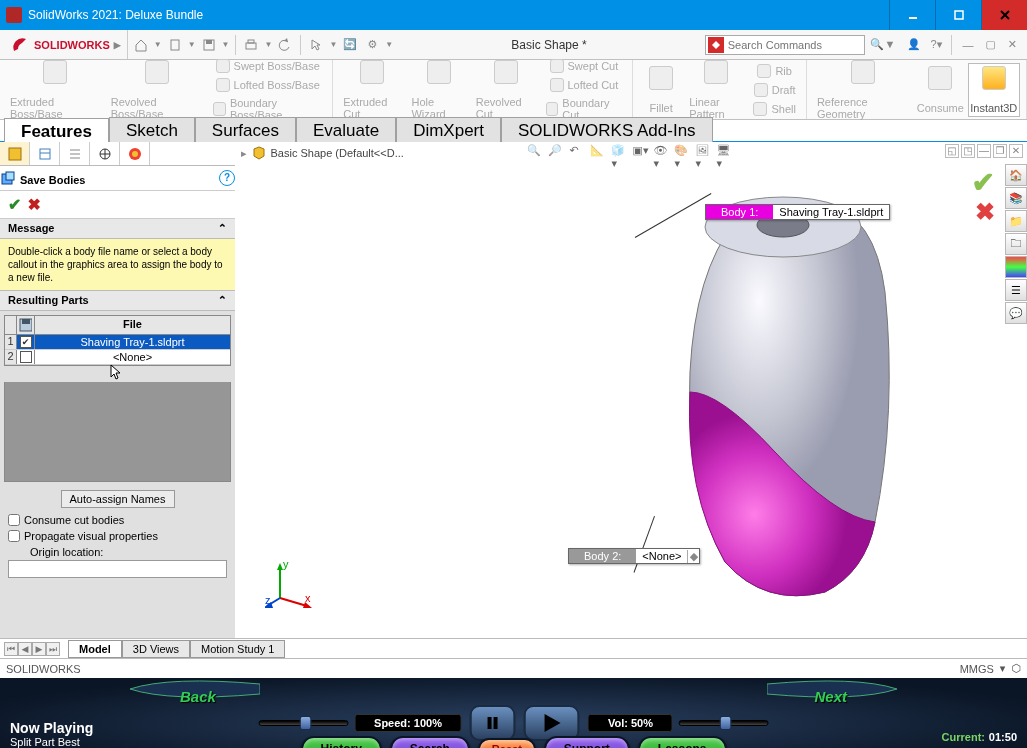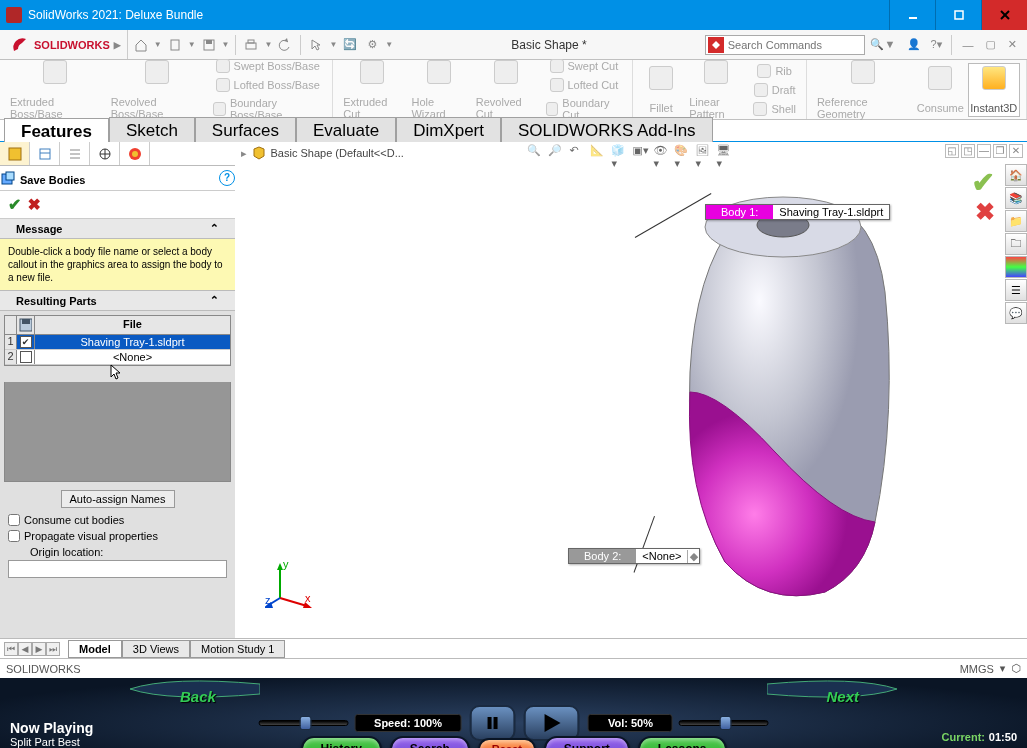--- a/index.html
+++ b/index.html
@@ -35,21 +35,21 @@
 .leftpane{width:235px;background:#e0e0e0;display:flex;flex-direction:column}
 .lp-tabs{display:flex;height:24px;background:#fff;border-bottom:1px solid #bbb}
 .lp-tab{width:30px;display:flex;align-items:center;justify-content:center;border-right:1px solid #ccc}
 .lp-tab.sel{background:#fdf3d0}
 .lp-head{display:flex;align-items:flex-end;padding:4px 0;font-weight:bold;font-size:12px;background:#fff;border-bottom:1px solid #ccc}
 .lp-head .hico{width:16px;height:16px;margin-right:4px}
 .lp-head .help{margin-left:auto;width:16px;height:16px;border:1px solid #0090e6;border-radius:50%;color:#0090e6;text-align:center;line-height:14px;font-size:10px}
 .lp-okcancel{display:flex;gap:6px;padding:4px 8px;background:#fff;border-bottom:1px solid #ccc}
 .lp-okcancel .ok{color:#2a8a2a;font-size:16px;font-weight:bold}
 .lp-okcancel .cancel{color:#c02020;font-size:16px;font-weight:bold}
-.section-head{display:flex;align-items:center;justify-content:space-between;padding:3px 16px;font-weight:bold;font-size:11px;background:#e8e8e8;border-bottom:1px solid #bbb}
+.section-head{display:flex;justify-content:space-between;padding:3px 8px;font-weight:bold;font-size:11px;background:#e8e8e8;border-bottom:1px solid #bbb}
 .msgbox{background:#fdf9b3;padding:6px 8px;font-size:10px;line-height:1.3;border-bottom:1px solid #bbb}
 .partstable{margin:4px;border:1px solid #888;background:#fff}
 .pt-head{display:flex;background:#e6e6e6;border-bottom:1px solid #888}
 .pt-h1{width:18px;border-right:1px solid #888;display:flex;align-items:center;justify-content:center;padding:2px}
 .pt-h2{flex:1;text-align:center;padding:2px;font-weight:bold}
 .pt-row{display:flex;border-bottom:1px solid #ccc}
 .pt-row.sel{background:#0a5ac2;color:#fff}
 .pt-c0{width:12px;border-right:1px solid #888;text-align:center;background:#e6e6e6;color:#333}
 .pt-c1{width:18px;border-right:1px solid #888;display:flex;align-items:center;justify-content:center}
 .pt-c2{flex:1;text-align:center;padding:1px}
@@ -85,21 +85,21 @@
 .np-title{font-weight:bold;font-size:14px}
 .np-sub{font-size:11px;line-height:1.1}
 .controls{position:absolute;left:50%;transform:translateX(-50%);display:flex;align-items:center;gap:8px}
 .playbtn{width:46px;height:36px;background:linear-gradient(#6a90c0,#2a4060);border-radius:10px;display:flex;align-items:center;justify-content:center;border:2px solid #1a2a40}
 .slider-box{display:flex;align-items:center;gap:6px}
 .slider{width:90px;height:6px;background:linear-gradient(#000,#444);border-radius:3px;border:1px solid #000;position:relative}
 .slider .thumb{position:absolute;width:12px;height:14px;background:linear-gradient(#8ab0e0,#4060a0);border-radius:3px;top:-5px;border:1px solid #1a2a40}
 .badge{background:#000;padding:2px 19px;border-radius:3px;font-size:11px;font-weight:bold;border:1px solid #333}
 .navarrow{font-style:italic;font-weight:bold;font-size:15px;color:#3c5;text-shadow:1px 1px 1px #000}
 .navarrow.back{position:absolute;left:180px;top:10px}
-.navarrow.next{position:absolute;right:168px;top:10px}
+.navarrow.next{position:absolute;right:180px;top:10px}
 .pill-row{position:absolute;bottom:6px;left:50%;transform:translateX(-50%);display:flex;gap:8px;align-items:center}
 .pill{padding:4px 18px;border-radius:14px;font-weight:bold;font-size:12px;border:2px solid #0a1525;box-shadow:inset 0 2px 4px rgba(255,255,255,.4),0 2px 3px rgba(0,0,0,.6)}
 .pill.g{background:linear-gradient(#5c5,#2a2);color:#000}
 .pill.p{background:linear-gradient(#96e,#64c);color:#000}
 .pill.r{background:linear-gradient(#fa6,#e52);color:#900;font-size:11px;padding:3px 12px}
 .ptime{position:absolute;right:10px;bottom:8px;text-align:right}
 .ptime div{font-weight:bold;font-size:14px}
 .ptime .lbl2{color:#7ad564;display:inline-block;width:70px;text-align:right}
 .scrub-edge{position:absolute;top:0;width:130px;height:22px}
 .leader{position:absolute;border-top:1px solid #333;transform-origin:left center}

